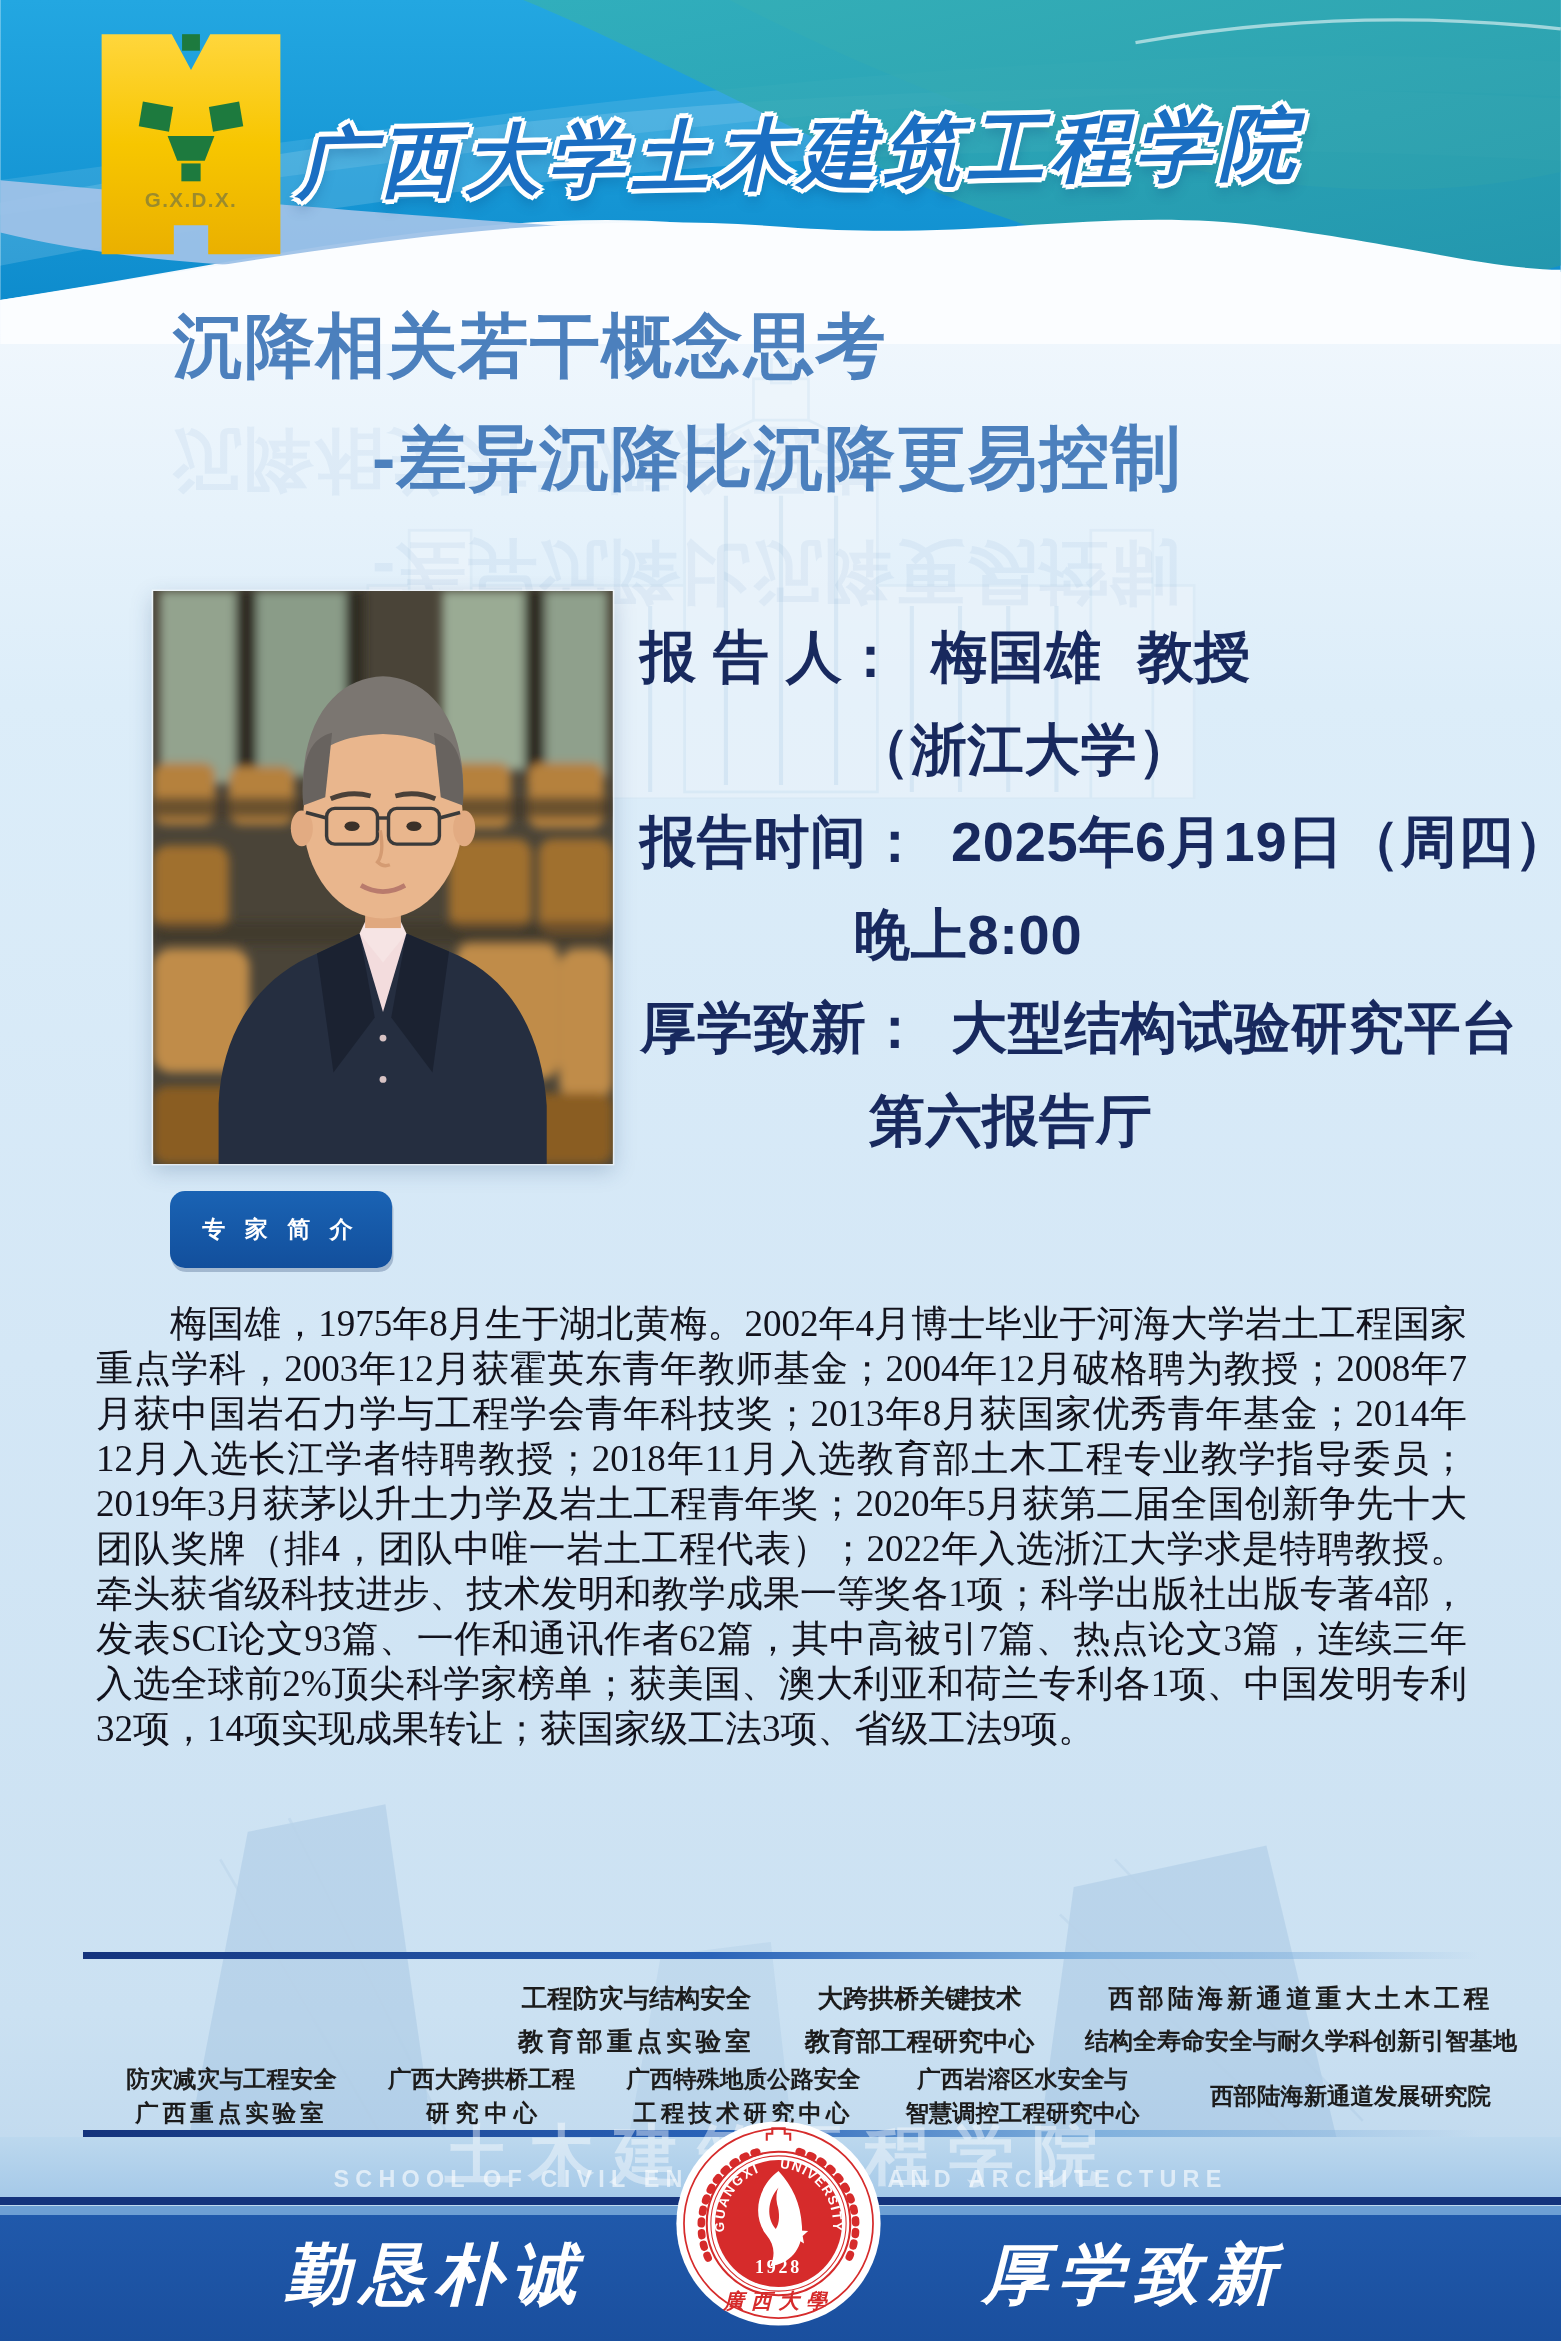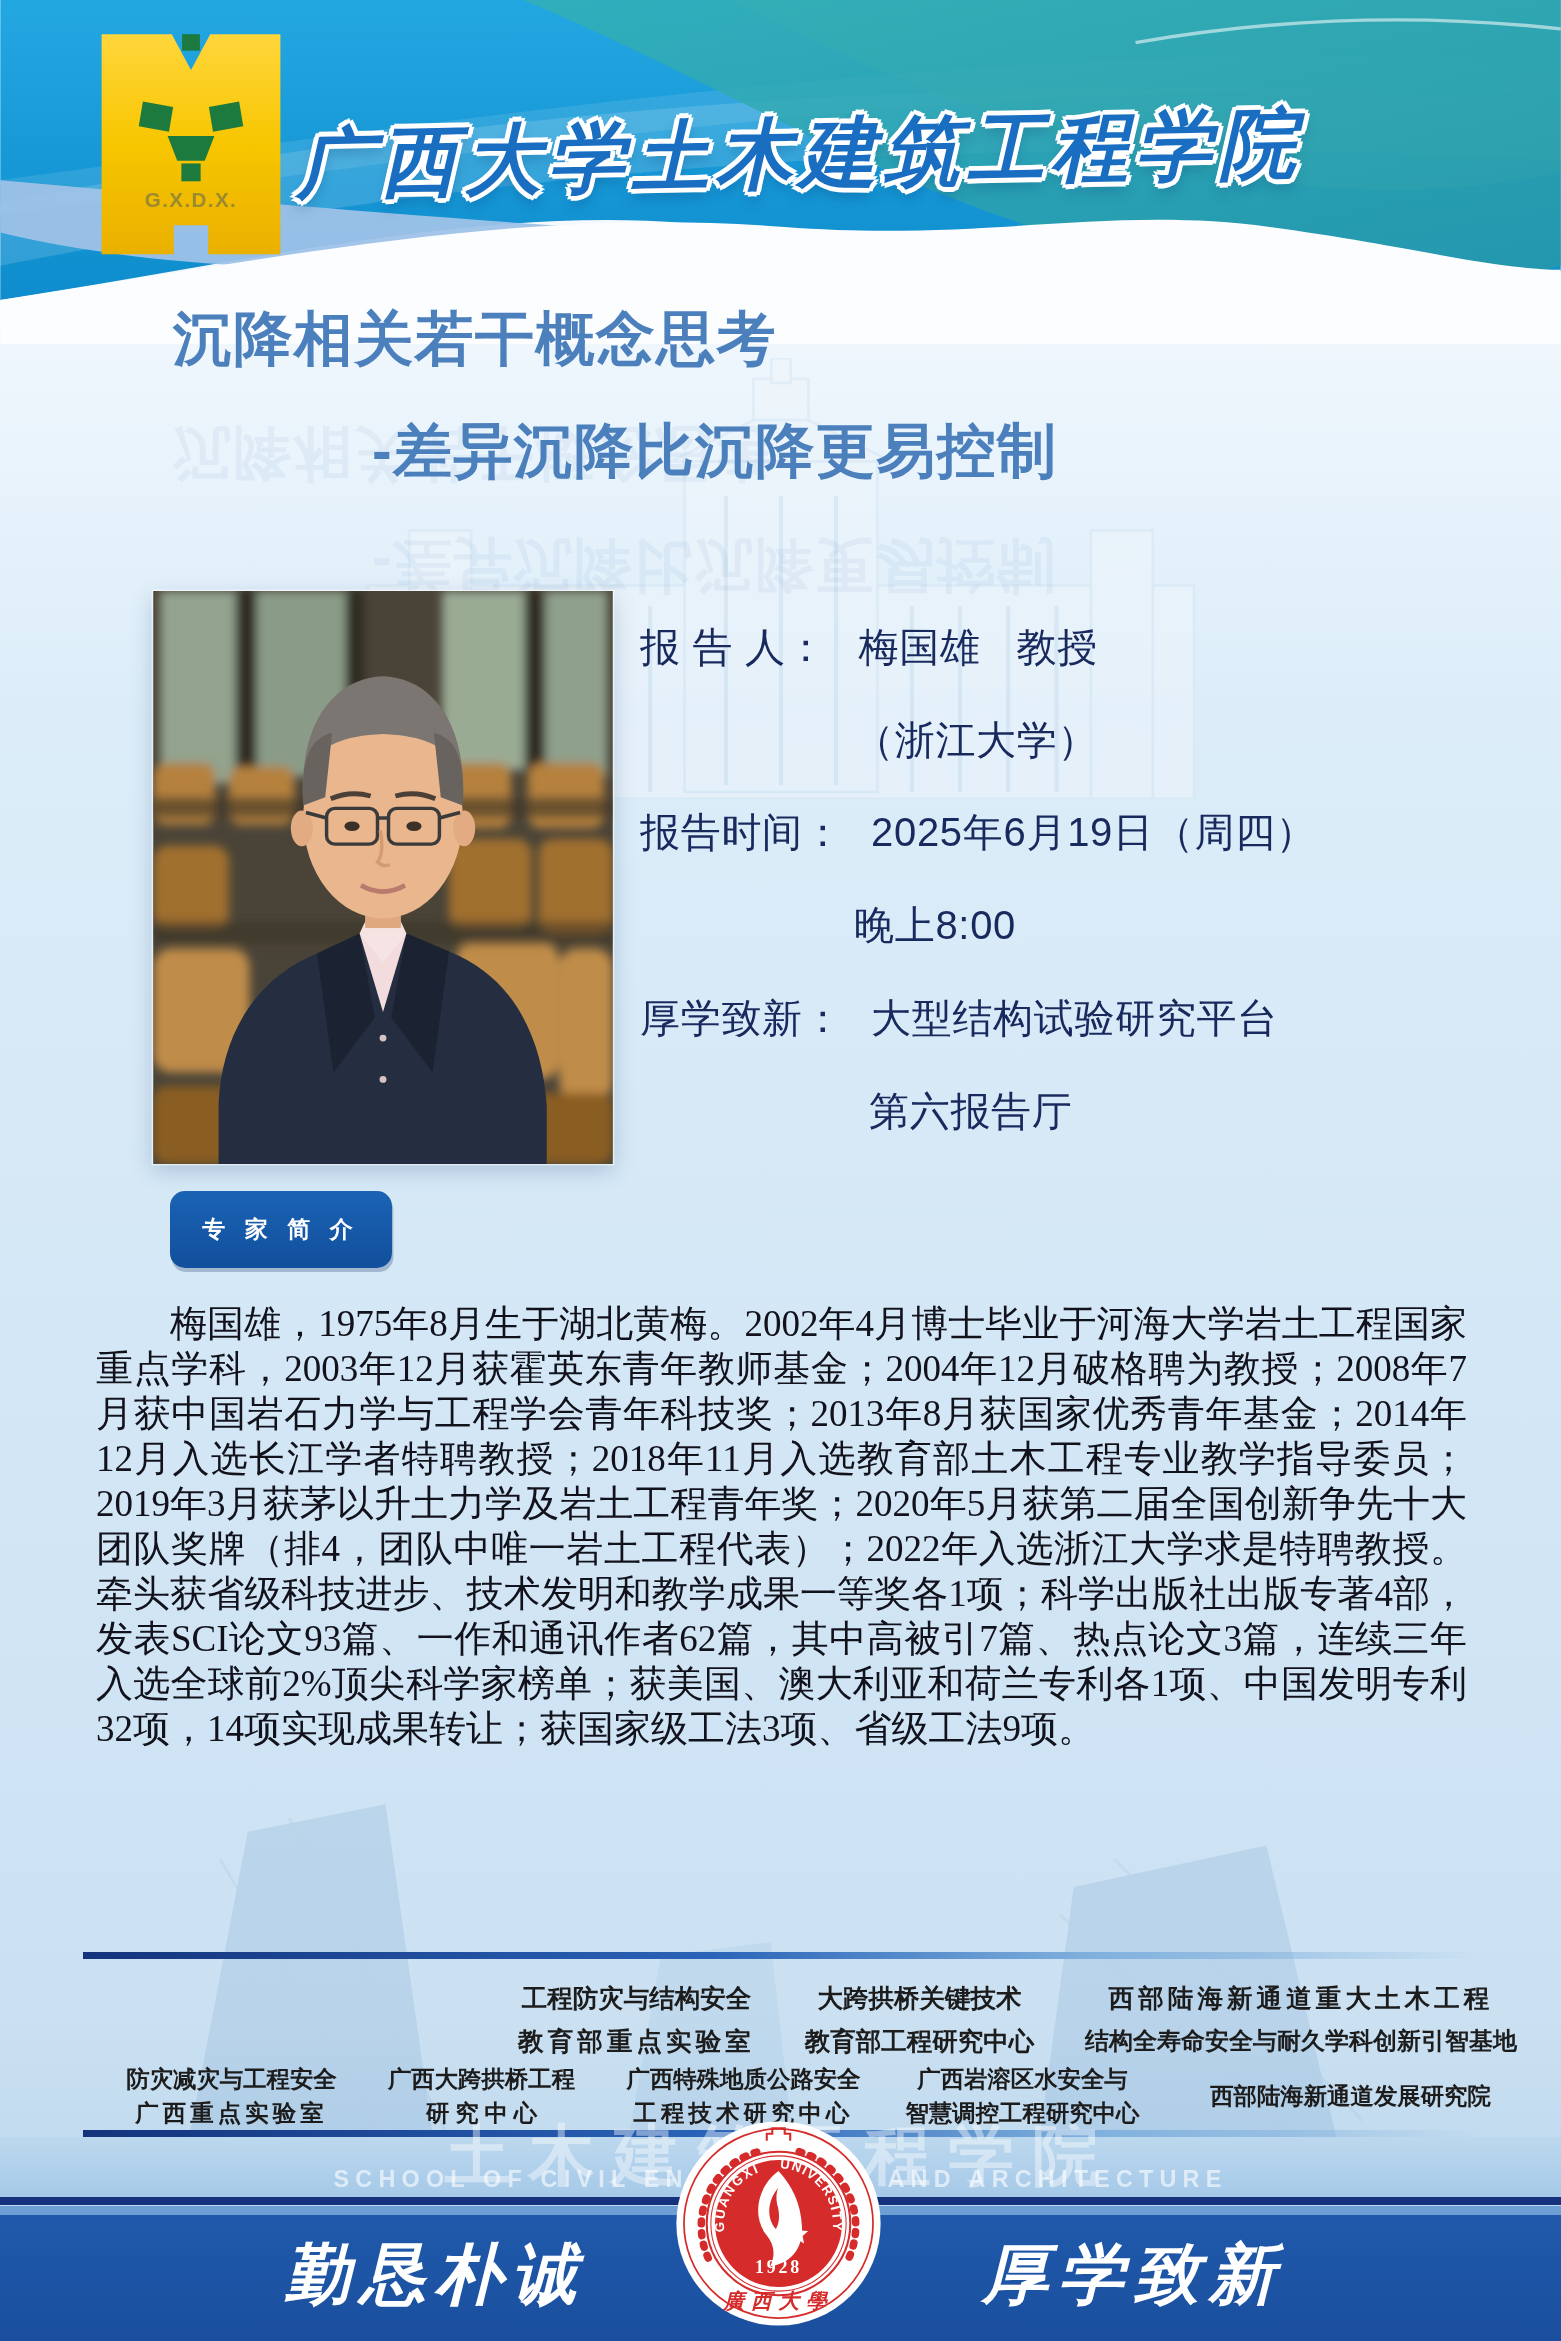--- a/index.html
+++ b/index.html
@@ -10,33 +10,33 @@
 
   
   .hdr-svg{left:0;top:0;}
   .school-name{left:296px;top:102px;width:1115px;font-size:77px;font-weight:bold;font-style:italic;
     font-family:"Liberation Serif",serif;color:#1a6ec2;letter-spacing:6.9px;transform:rotate(-1.2deg);white-space:nowrap;
     text-shadow:-3.4px -3.4px 0 #fff,3.4px -3.4px 0 #fff,-3.4px 3.4px 0 #fff,3.4px 3.4px 0 #fff,0 -4.8px 0 #fff,0 4.8px 0 #fff,-4.8px 0 0 #fff,4.8px 0 0 #fff,0 8.3px 12.4px rgba(0,50,110,.35);}
   .logo{left:81px;top:30px;}
   .logo-abbr{font:bold 30px "Liberation Sans",sans-serif;fill:#9b8b2c;letter-spacing:2px;}
 
   
-  .title-line{font-size:59px;font-weight:bold;color:#4c80bd;letter-spacing:1.4px;white-space:nowrap;
+  .title-line{font-size:70px;font-weight:bold;color:#4c80bd;letter-spacing:1.4px;white-space:nowrap;
     font-family:"Liberation Sans",sans-serif;}
   .t1{left:173px;top:300px;}
   .t2{left:372px;top:412px;}
   .refl{opacity:.07;transform:scaleY(-1);}
   .r1{left:173px;top:413px;}
   .r2{left:372px;top:525px;}
 
   
   .photo{left:153px;top:591px;width:460px;height:573px;box-shadow:0 0 0 1.4px rgba(255,255,255,.6),0 6.9px 20.7px rgba(30,70,120,.25);}
 
   
-  .info-line{position:absolute;font-size:40px;font-weight:normal;color:#18295e;white-space:nowrap;letter-spacing:0.7px;}
+  .info-line{position:absolute;font-size:56px;font-weight:bold;color:#18295e;white-space:nowrap;letter-spacing:0.7px;}
 
   
   .badge{left:170px;top:1191px;width:222px;height:77px;background:linear-gradient(180deg,#1a63b4,#124f9c);
     border-radius:15px;display:flex;align-items:center;justify-content:center;
     box-shadow:1.4px 4.1px 0 rgba(10,40,90,.25);}
   .badge span{color:#fff;font-size:23px;font-weight:bold;font-family:"Liberation Serif",serif;letter-spacing:6.9px;}
 
   
   .bio{left:95px;top:1300px;width:1371px;font-family:"Liberation Serif",serif;font-size:37px;line-height:45px;
     color:#12121c;text-align:justify;text-justify:inter-character;text-indent:74px;margin:1px;}

